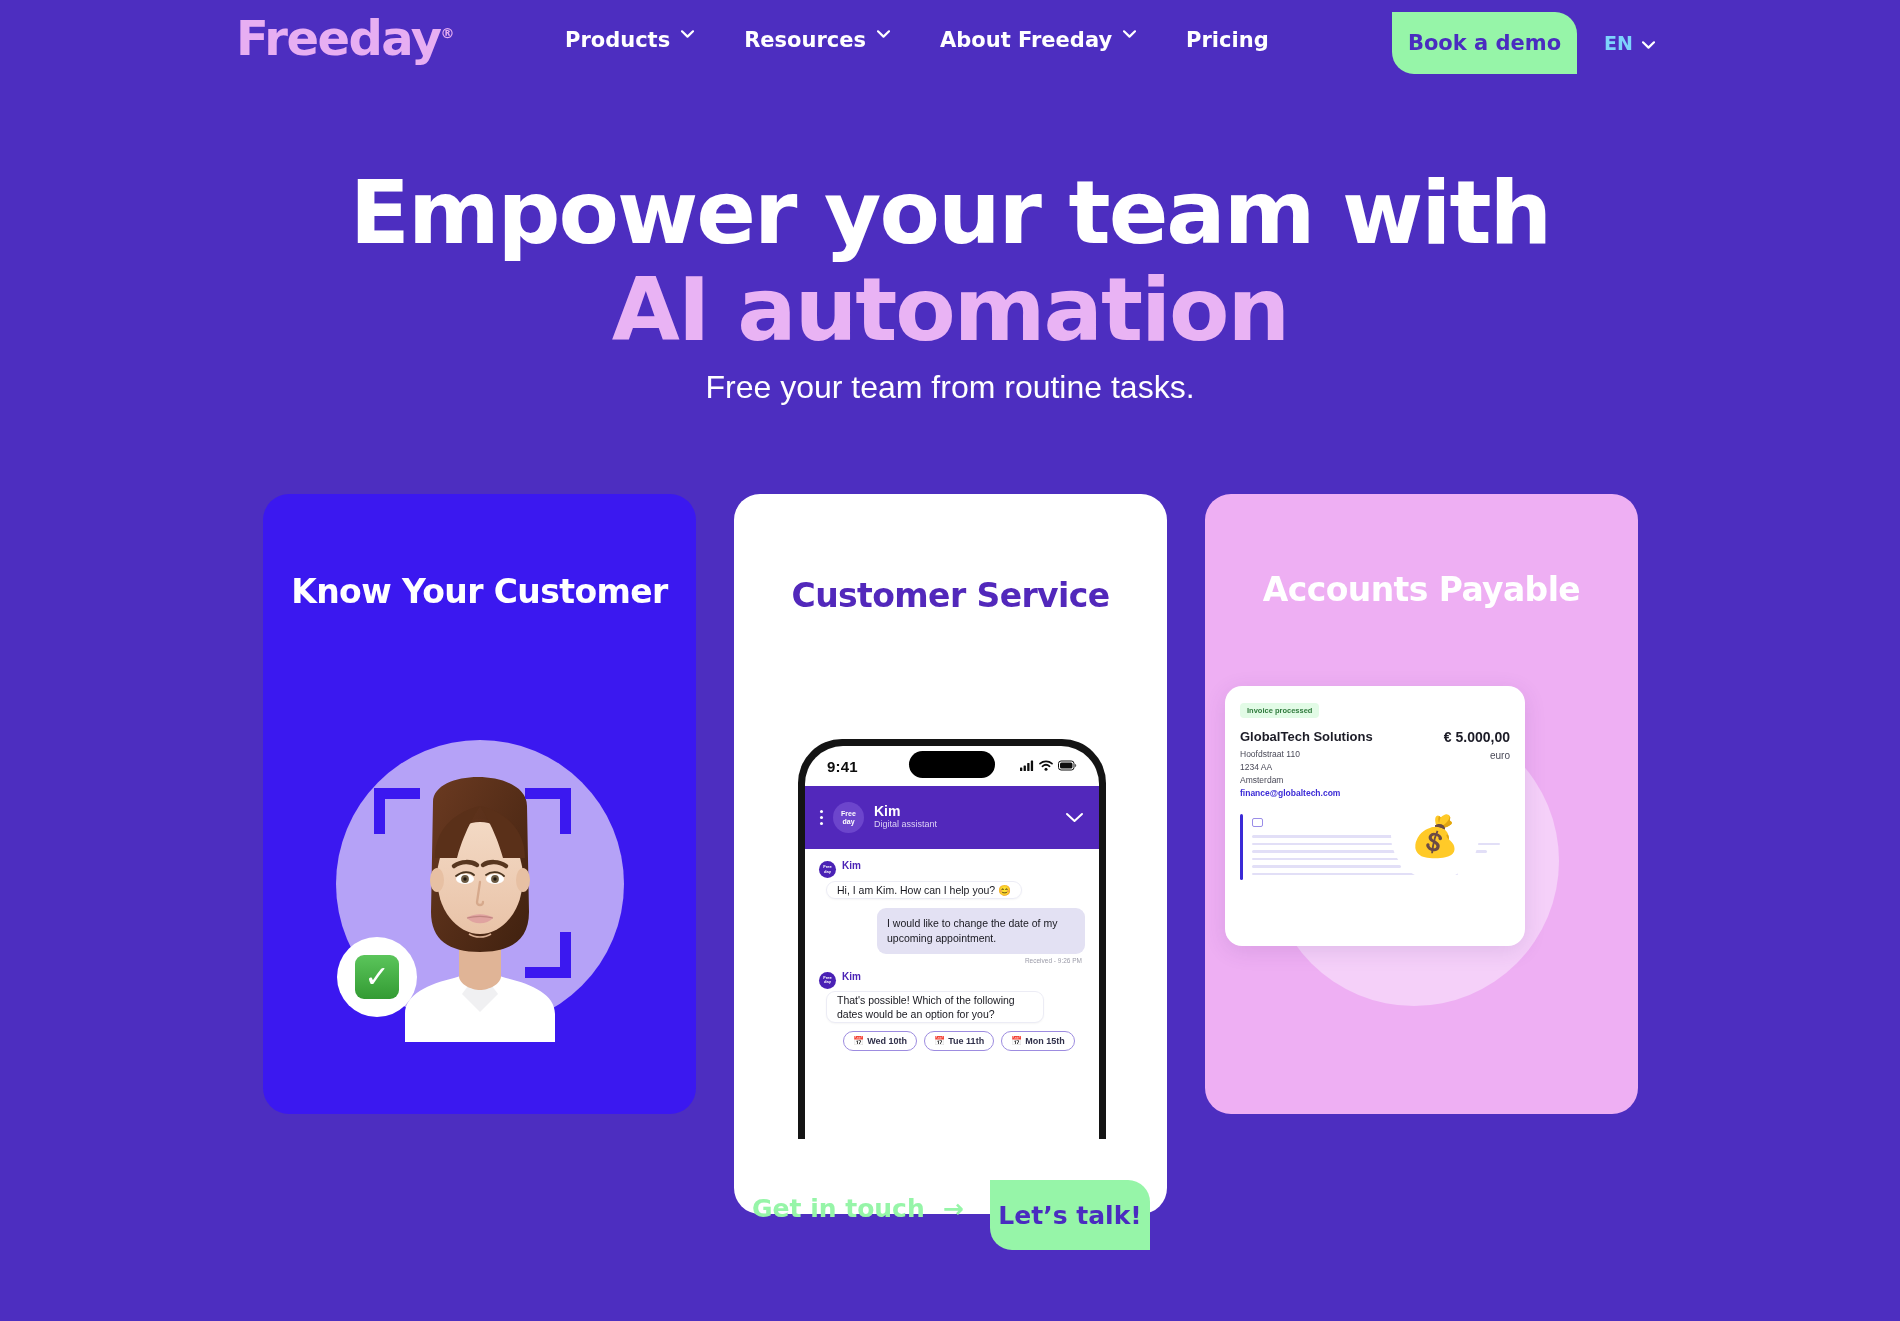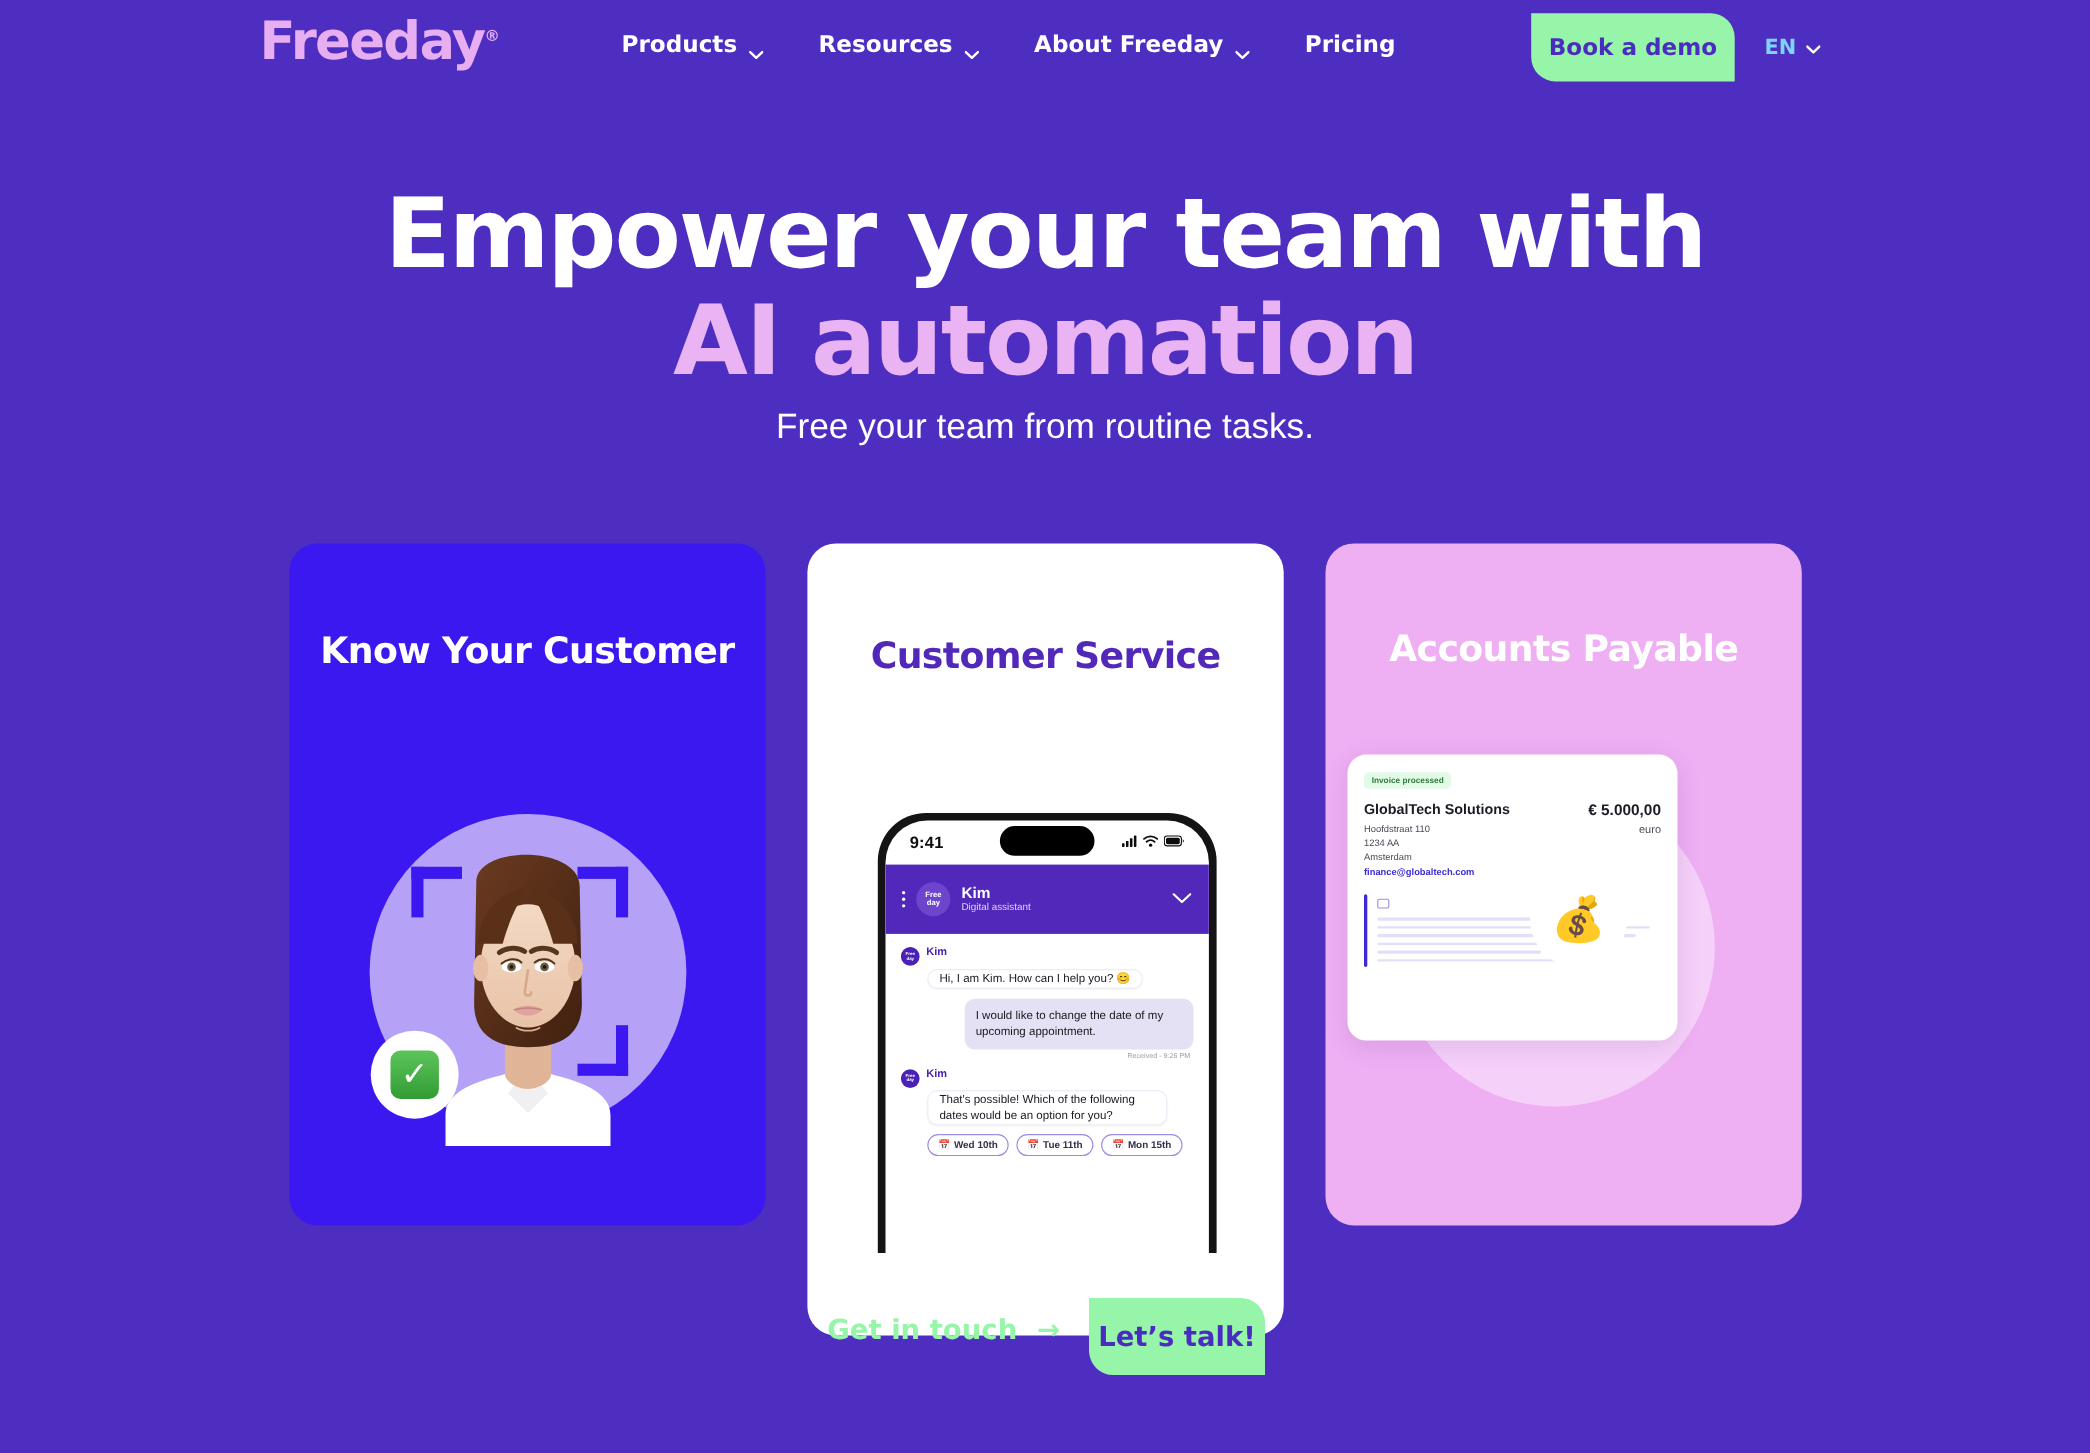--- a/index.html
+++ b/index.html
@@ -22,21 +22,21 @@
     color:#e7aef2; line-height:1;
     font-family:"DejaVu Sans", sans-serif;
   }
   .logo .reg { font-size:14px; vertical-align:super; }
 
   .nav-links {
     position:absolute; left:565px; top:28px;
     display:flex; align-items:center; gap:0px;
   }
   .nav-item {
-    display:flex; align-items:flex-end; gap:11px;
+    display:flex; align-items:flex-start; gap:11px;
     color:#ffffff; font-size:21px; font-weight:700;
     margin-right:50px; white-space:nowrap;
     font-family:"DejaVu Sans", sans-serif;
   }
   .chev {
     width:13px; height:8px; display:inline-block;
     position:relative; top:2px;
   }
   .chev svg { display:block; }
 
@@ -168,21 +168,21 @@
   .chat-body { padding:11px 14px 0 14px; position:relative; }
   .msg-row { display:flex; align-items:flex-start; gap:6px; margin-bottom:2px; }
   .msg-avatar {
     width:17px; height:17px; border-radius:50%; background:#4a21b5;
     color:#fff; font-size:4px; font-weight:700; flex:none;
     display:flex; flex-direction:column; align-items:center; justify-content:center;
     line-height:1.05; margin-top:1px;
   }
   .msg-sender { color:#4a21b5; font-size:10px; font-weight:700; }
   .bubble-in {
-    margin-left:24px; background:#fff; border:1px solid #ececf5;
+    margin-left:7px; background:#fff; border:1px solid #ececf5;
     border-radius:9px; padding:1px 10px; font-size:10.5px; color:#18181f;
     display:inline-block; max-width:218px; line-height:1.35;
     box-shadow:0 1px 2px rgba(0,0,0,0.04);
   }
   .bubble-out-wrap { display:flex; flex-direction:column; align-items:flex-end; margin-top:9px; }
   .bubble-out {
     background:#e3e1f3; border-radius:9px; padding:8px 10px;
     font-size:10.5px; color:#18181f; max-width:208px; line-height:1.4;
   }
   .recv { font-size:6.5px; color:#9b9ba8; margin-top:3px; margin-right:3px; }

